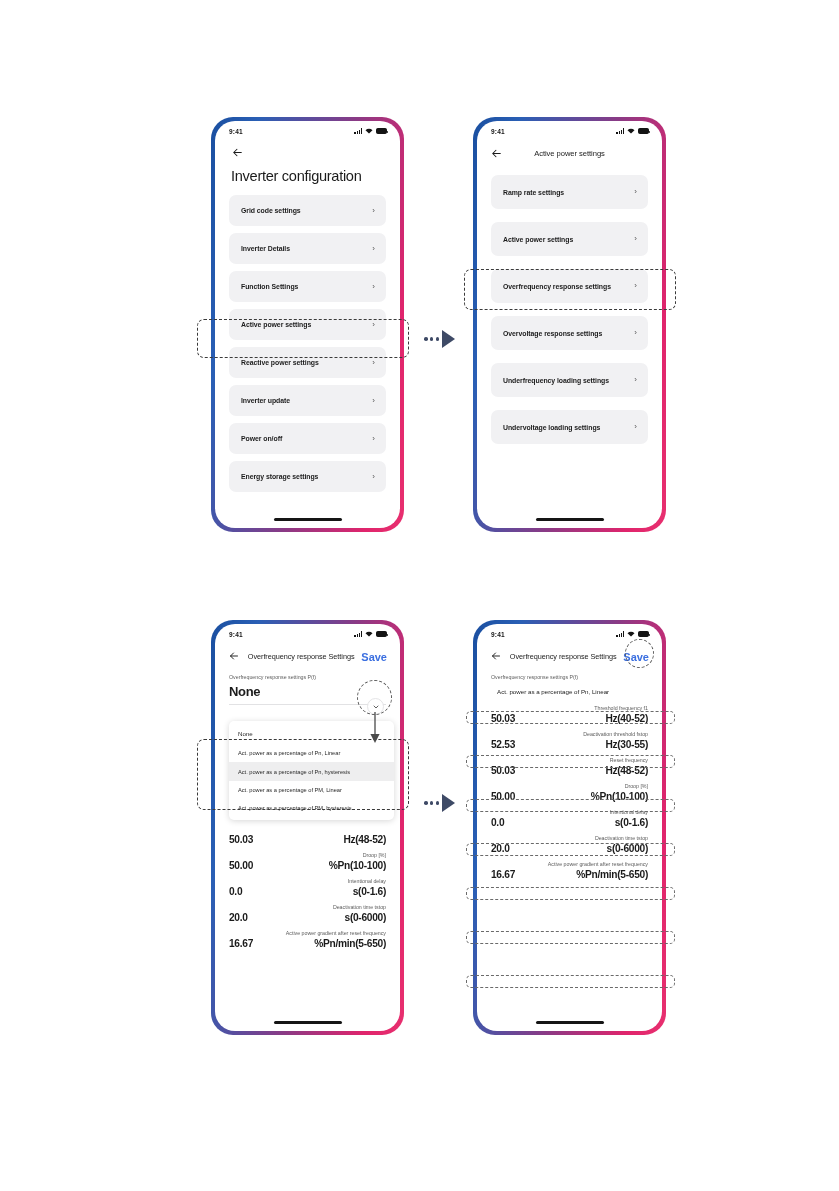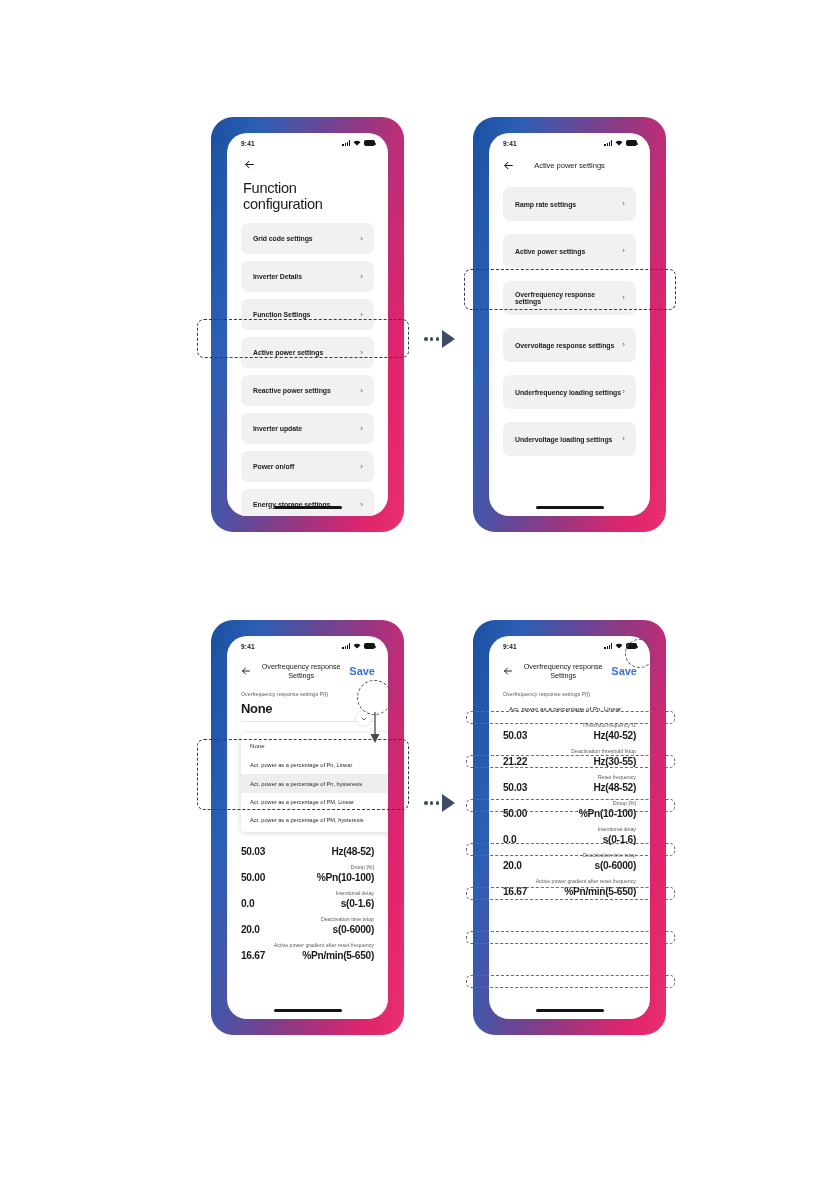--- a/index.html
+++ b/index.html
@@ -9,21 +9,21 @@
     font-family: "Liberation Sans", sans-serif;
     overflow: hidden;
   }
   .canvas { position: relative; width: 839px; height: 1191px; }
 
   
   .phone {
     position: absolute;
     width: 193px; height: 415px;
     border-radius: 22px;
-    padding: 16px;
+    padding: 4px;
     background: linear-gradient(100deg, #1a4fa0 0%, #2a5fb5 18%, #8b3a85 55%, #e0246c 85%, #e8306f 100%);
   }
   .phone-inner {
     width: 100%; height: 100%;
     background: #ffffff;
     border-radius: 20px;
     position: relative;
     overflow: hidden;
   }
   .p1 { left: 211px; top: 117px; }
@@ -187,21 +187,21 @@
           <span class="ic-batt"></span>
         </span>
       </div>
 
       <div class="navbar-big">
         <span class="back-arrow">
           <svg width="13" height="13" viewBox="0 0 24 24" fill="none" stroke="#1b1b1b" stroke-width="1.9" stroke-linecap="round" stroke-linejoin="round">
               <path d="M19 12H5M11 18l-6-6 6-6"></path>
             </svg>
         </span>
-        <div class="page-title-big">Function configuration</div>
+        <div class="page-title-big">Inverter configuration</div>
       </div>
 
       <div class="list">
         <div class="row">
             <span class="row-label">Grid code settings</span>
             <span class="chev">›</span>
           </div>
         <div class="row">
             <span class="row-label">Inverter Details</span>
             <span class="chev">›</span>
@@ -450,21 +450,21 @@
         <div class="field" style="margin-top:10px;">
           <div class="field-label-sm">Threshold frequency f1</div>
           <div class="field-row">
             <span class="field-val">50.03</span>
             <span class="field-unit">Hz(40-52)</span>
           </div>
         </div>
         <div class="field">
           <div class="field-label-sm">Deactivation threshold fstop</div>
           <div class="field-row">
-            <span class="field-val">21.22</span>
+            <span class="field-val">52.53</span>
             <span class="field-unit">Hz(30-55)</span>
           </div>
         </div>
         <div class="field">
           <div class="field-label-sm">Reset frequency</div>
           <div class="field-row">
             <span class="field-val">50.03</span>
             <span class="field-unit">Hz(48-52)</span>
           </div>
         </div>

